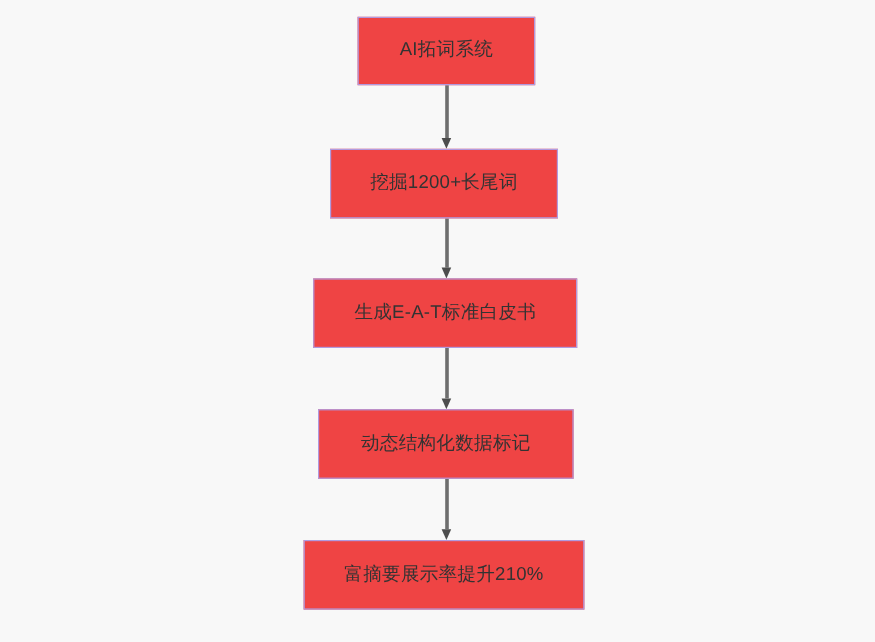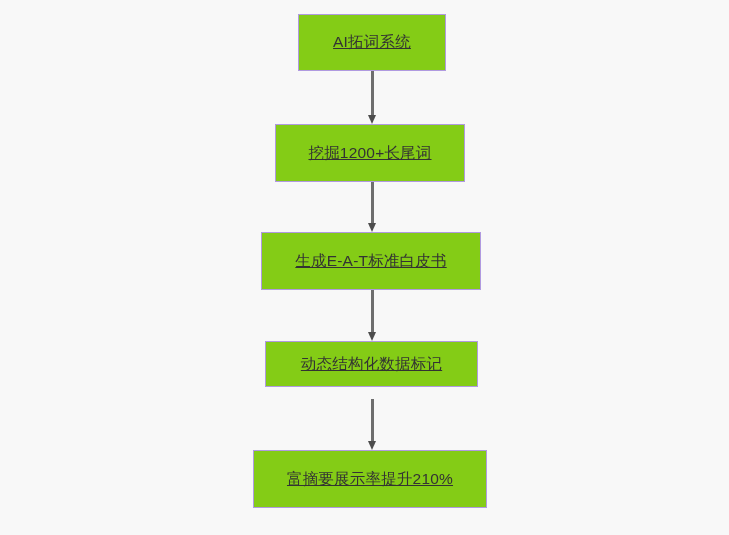--- a/index.html
+++ b/index.html
@@ -14,31 +14,30 @@
     overflow: hidden;
   }
   #flowchart {
     position: relative;
     width: 729px;
     height: 535px;
   }
   .node {
     position: absolute;
     box-sizing: border-box;
-    background: #84cc16;
+    background: #ef4444;
     border: 1.4px solid #b09ae0;
     display: flex;
     align-items: center;
     justify-content: center;
     color: #333333;
     font-size: 15.5px;
     line-height: 1.2;
     letter-spacing: 0.2px;
     white-space: nowrap;
-    text-decoration: underline;
   }
   .node-label {
     display: block;
   }
   .edge {
     position: absolute;
     width: 0;
     height: 0;
   }
   .edge-line {
@@ -88,21 +87,21 @@
   </div>
 
   <div class="node" style="left:275px; top:124px; width:190px; height:58px;">
     <span class="node-label">挖掘1200+长尾词</span>
   </div>
 
   <div class="node" style="left:261px; top:232px; width:220px; height:58px;text-align:right;">
     <span class="node-label">生成E-A-T标准白皮书</span>
   </div>
 
-  <div class="node" style="left:265px; top:341px; width:213px; height:46px;">
+  <div class="node" style="left:265px; top:341px; width:213px; height:58px;">
     <span class="node-label">动态结构化数据标记</span>
   </div>
 
   <div class="node" style="left:253px; top:450px; width:234px; height:58px;align-items:center;">
     <span class="node-label">富摘要展示率提升210%</span>
   </div>
 
 </div>
 
 </body></html>

